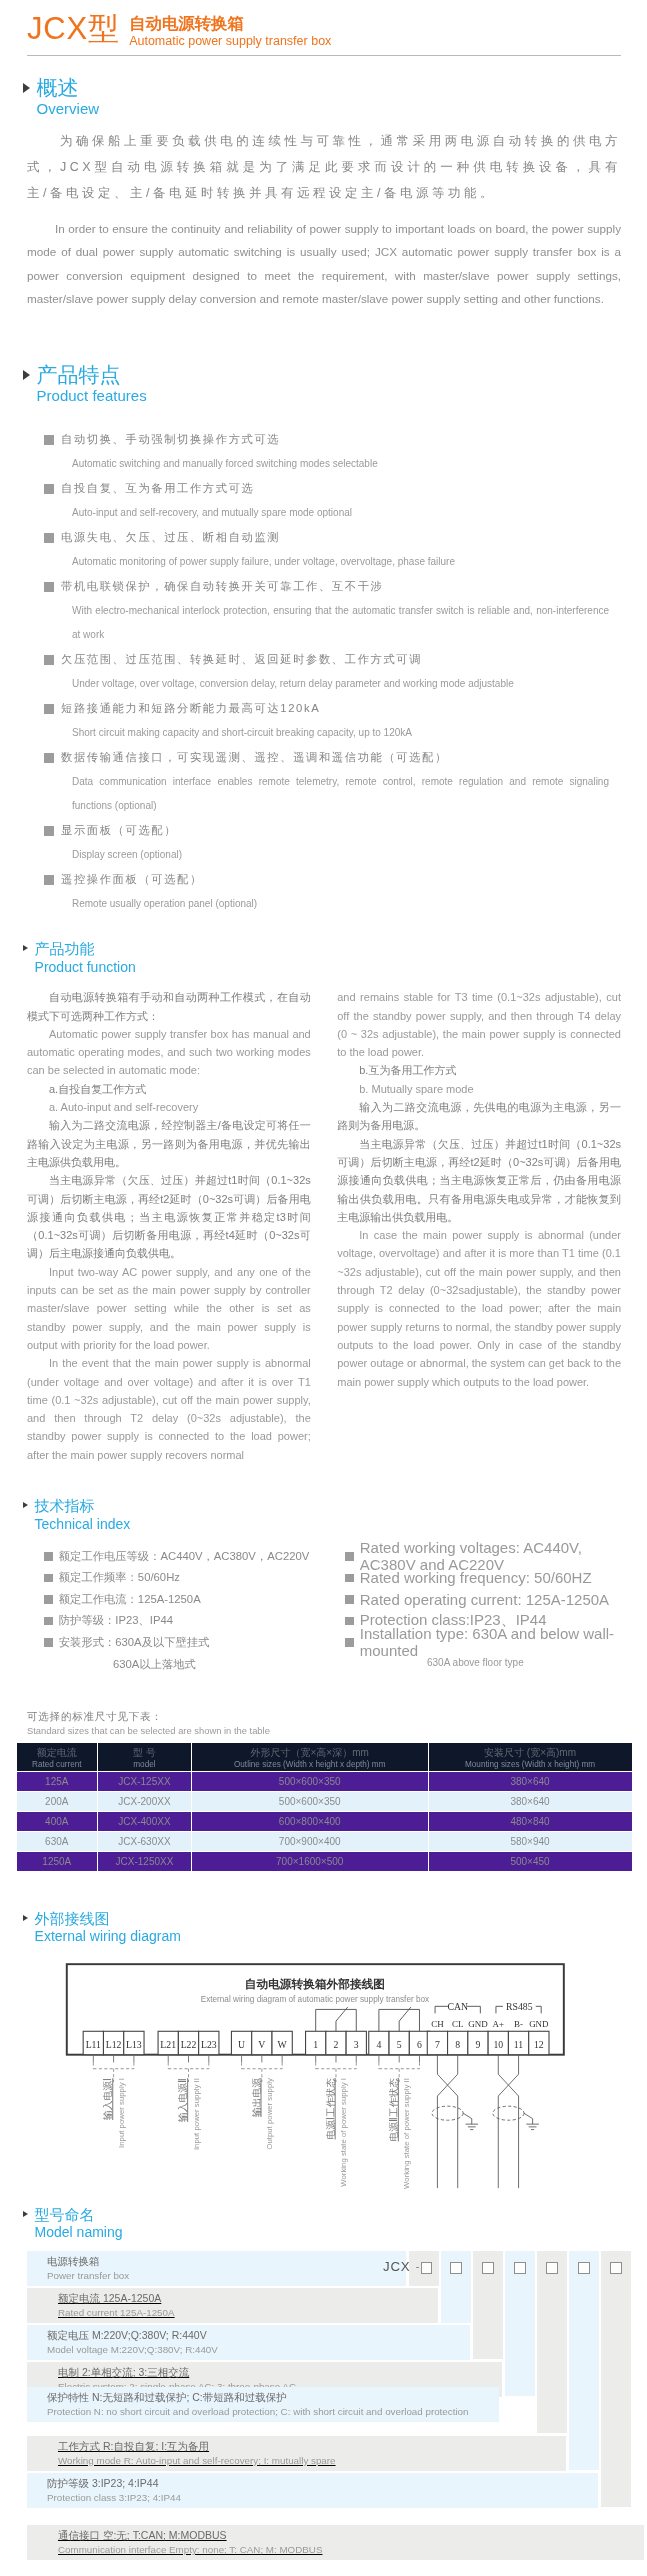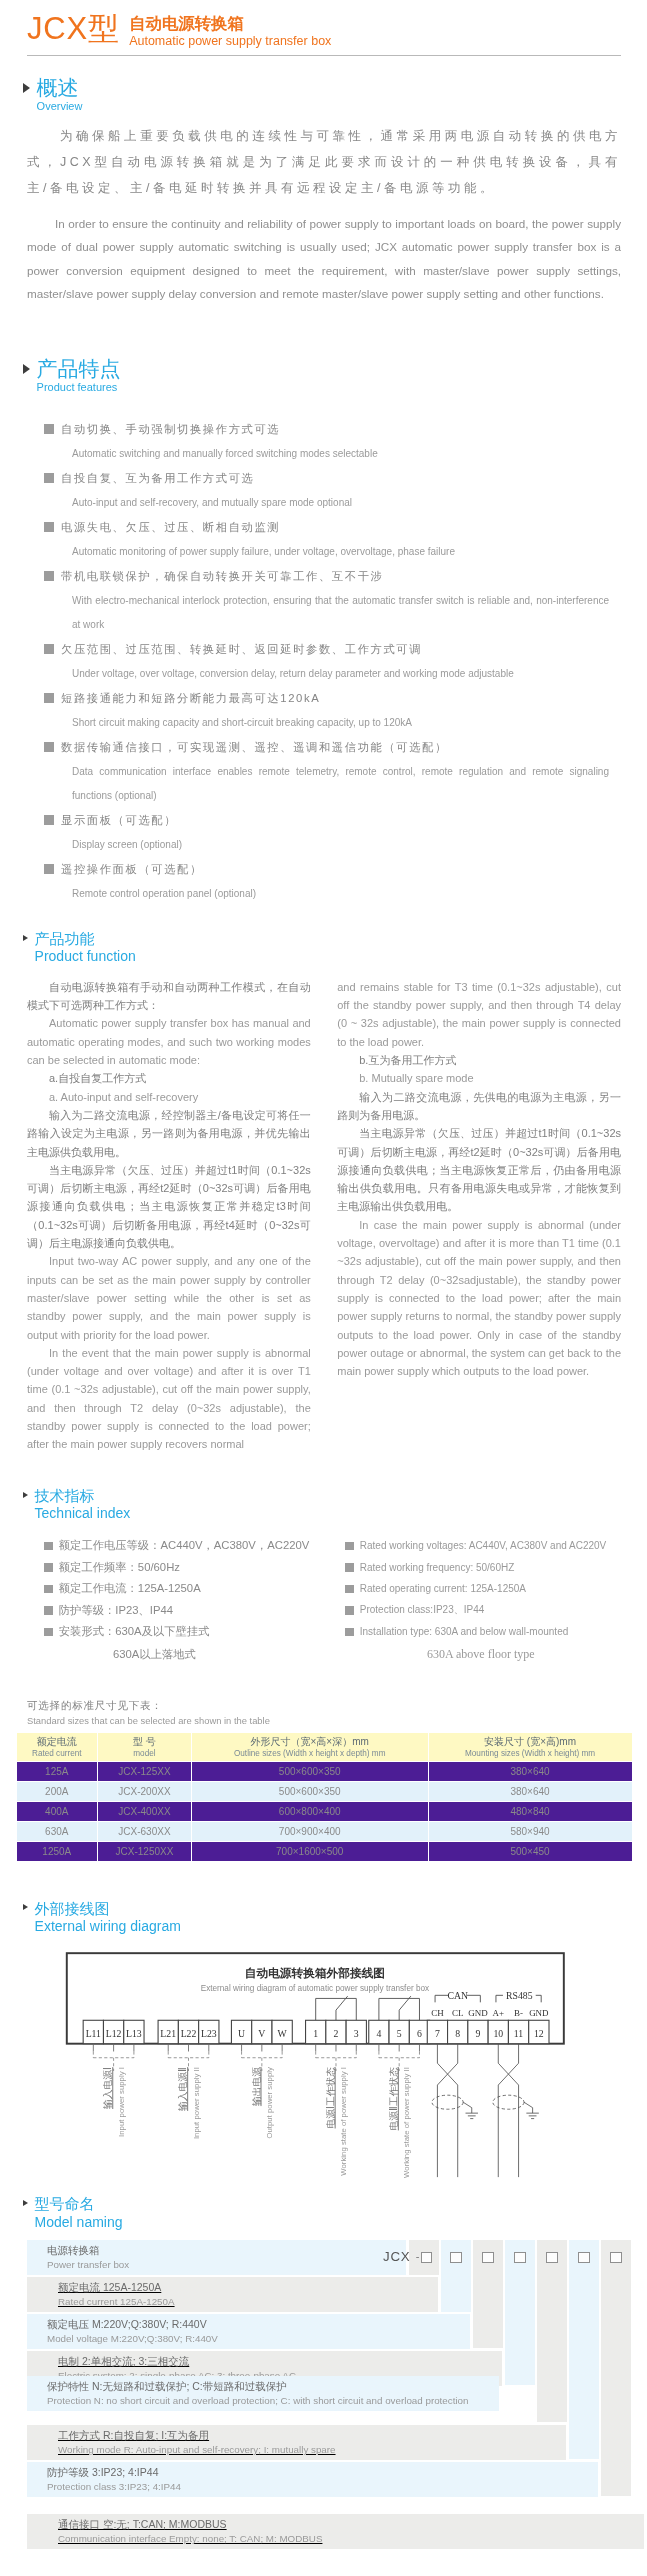--- a/index.html
+++ b/index.html
@@ -13,21 +13,21 @@
   .title-row{display:flex;align-items:flex-start;}
   .brand{color:#f0741e;font-size:31px;line-height:1;letter-spacing:0.8px;}
   .title-sub{margin-left:9.4px;color:#f0741e;}
   .t-cn{font-size:16.4px;font-weight:bold;line-height:1.2;margin-top:1.6px;}
   .t-en{font-size:12.5px;line-height:1.25;}
   .divider{border-bottom:0.8px solid #b9b9b9;margin-top:5.5px;}
   
   .sec-head{display:flex;align-items:flex-start;margin-left:23.4px;}
   .sec-head .arrow{width:0;height:0;border-left:7px solid #3d3d3d;border-top:5.5px solid transparent;border-bottom:5.5px solid transparent;margin-top:7px;margin-right:6.2px;}
   .sh-cn{color:#29aae2;font-size:21px;line-height:1.1;}
-  .sh-en{color:#29aae2;font-size:11px;line-height:1.3;}
+  .sh-en{color:#29aae2;font-size:15px;line-height:1.3;}
   .sec-head.small .sh-cn{font-size:15px;}
   .sec-head.small .sh-en{font-size:14px;}
   .sec-head.small .arrow{border-left-width:5.5px;border-top-width:3.9px;border-bottom-width:3.9px;margin-top:3.9px;}
   
   .para-cn{margin:9.4px 27px 0 27px;color:#878787;font-size:12.5px;letter-spacing:3.5px;line-height:26px;text-align:justify;text-indent:33px;}
   .para-en{margin:11px 27px 0 27px;color:#909090;font-size:11.7px;line-height:23.4px;text-align:justify;text-indent:28px;}
   
   .feat-list{margin:22px 27px 0 44px;}
   .feat-cn{display:flex;align-items:center;color:#858585;font-size:11.3px;letter-spacing:1.6px;height:25px;}
   .bullet{width:10px;height:10px;background:#9c9c9c;margin-right:7px;flex:0 0 10px;}
@@ -37,30 +37,30 @@
   .func-col{flex:1;min-width:0;}
   .fp{font-size:11px;line-height:18.3px;text-align:justify;text-indent:22px;}
   .fp.cn{color:#7f7f7f;}
   .fp.en{color:#9a9a9a;}
   .fp.noind{text-indent:0;}
   
   .tech-cols{display:flex;margin:17px 27px 0 44px;}
   .tech-left{width:301px;flex:0 0 301px;}
   .tech-right{flex:1;}
   .tech-item{display:flex;align-items:center;height:13.3px;margin-bottom:8.2px;color:#8a8a8a;font-size:11.3px;}
-  .tech-right .tech-item{font-size:10px;color:#9a9a9a;}
+  .tech-right .tech-item{font-size:15px;color:#9a9a9a;}
   .bullet2{width:8.6px;height:8.6px;background:#9c9c9c;margin-right:6.2px;flex:0 0 8.6px;}
   .tech-cont{height:13.3px;margin-bottom:8.2px;color:#8a8a8a;font-size:11.3px;padding-left:69px;}
-  .tech-right .tech-cont{font-size:12px;color:#9a9a9a;padding-left:82px;font-family:Liberation Serif, serif;}
+  .tech-right .tech-cont{font-size:10px;color:#9a9a9a;padding-left:82px;}
   
   .table-intro{margin:31px 27px 0 27px;}
   .ti-cn{color:#7f7f7f;font-size:10.5px;letter-spacing:0.8px;}
   .ti-en{color:#9a9a9a;font-size:9.4px;margin-top:1.6px;}
   table.sizes{border-collapse:separate;border-spacing:1.6px;margin:6.2px 0 0 15.6px;width:617px;background:#fff;}
-  table.sizes th{background:#fef9c3;padding:2.3px 1.6px;font-weight:normal;}
+  table.sizes th{background:#0f172a;padding:2.3px 1.6px;font-weight:normal;}
   .th-cn{color:#5d6b74;font-size:10px;}
   .th-en{color:#7b8b96;font-size:8.2px;}
   table.sizes td{text-align:center;font-size:10px;color:#8a8a8a;height:19px;padding:0 1.6px;}
   table.sizes tr.r-odd td{background:#4c1d95;}
   table.sizes tr.r-even td{background:#e2f1fa;}
   
   .wiring-svg{display:block;margin:11px 0 0 27px;}
   
   .naming{position:relative;height:298px;margin:9.4px 0 0 27px;width:609px;}
   .nrow{position:absolute;left:0;height:35px;box-sizing:border-box;padding:3.1px 0 0 31px;}
@@ -173,21 +173,21 @@
             <span class="bullet"></span>
             <span>显示面板（可选配）</span>
           </div>
           <div class="feat-en">Display screen (optional)</div>
         </div>
         <div class="feat">
           <div class="feat-cn">
             <span class="bullet"></span>
             <span>遥控操作面板（可选配）</span>
           </div>
-          <div class="feat-en">Remote control operation panel (optional)</div>
+          <div class="feat-en">Remote usually operation panel (optional)</div>
         </div>
       </div>
   </div>
 
   <div class="sec-function">
     <div class="sec-head small">
       <span class="arrow"></span>
       <div>
         <div class="sh-cn">产品功能</div>
         <div class="sh-en">Product function</div>

